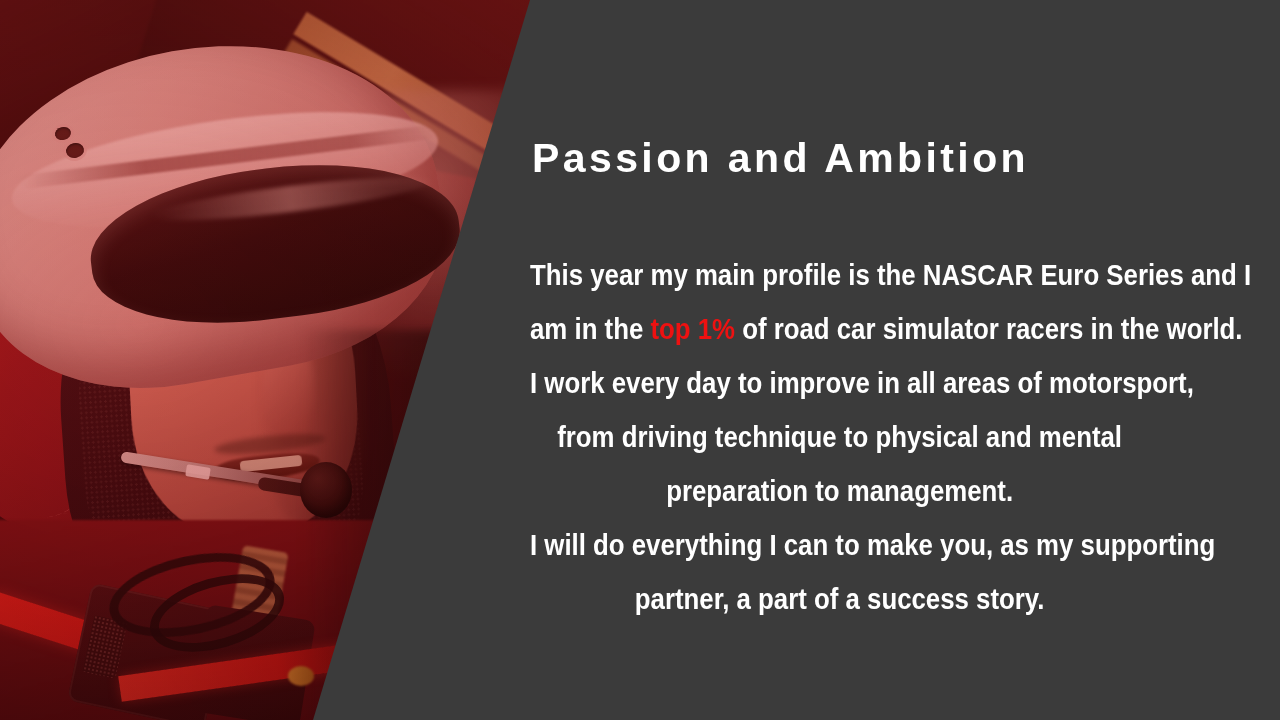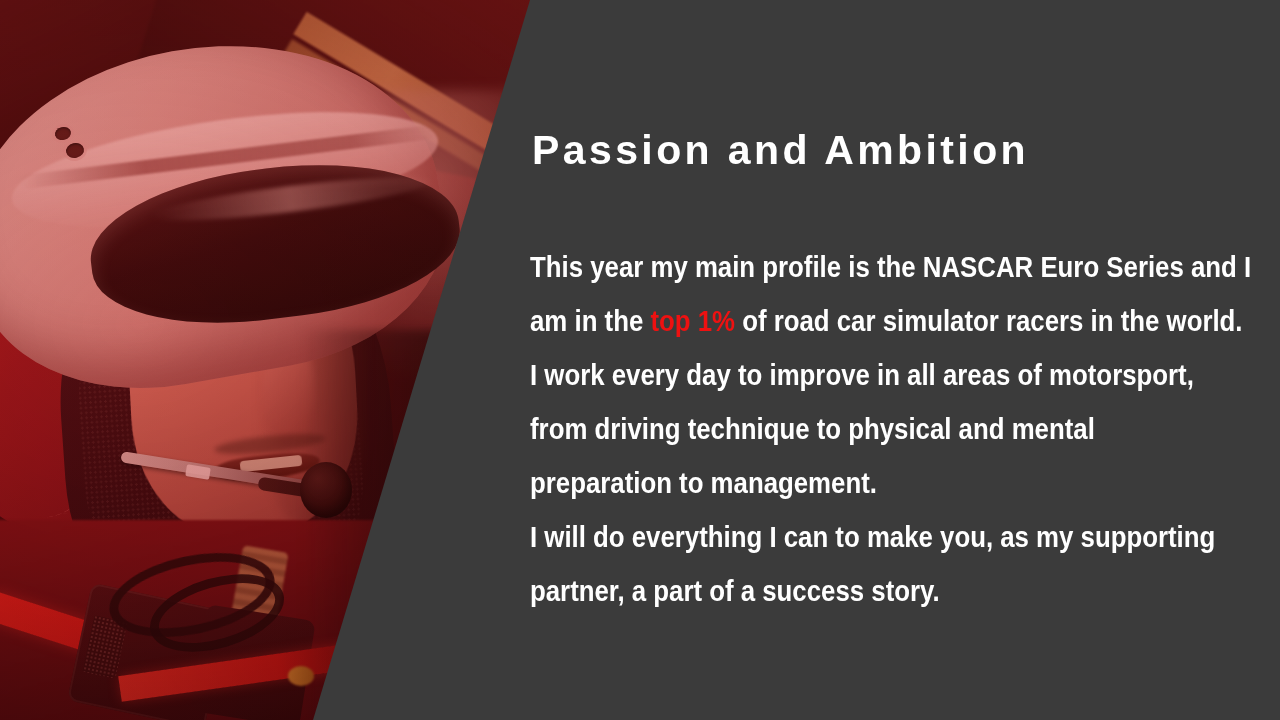--- a/index.html
+++ b/index.html
@@ -329,22 +329,22 @@
     mix-blend-mode: multiply;
   }
   .red-wash2 {
     inset: 0;
     background: linear-gradient(200deg, rgba(255,60,40,.12) 0%, rgba(120,10,12,.20) 70%, rgba(60,4,6,.30) 100%);
   }
 
   
   .content {
     position: absolute;
-    left: 530px; top: 0;
-    width: 750px; height: 520px;
+    left: 530px; top: 8px;
+    width: 750px; height: 520px; text-align: center;
   }
   .title {
     position: absolute;
     left: 2px; top: 103px;
     font-size: 41px;
     font-weight: 700;
     color: #ffffff;
     letter-spacing: 3.4px;
     font-stretch: condensed;
     white-space: nowrap;

